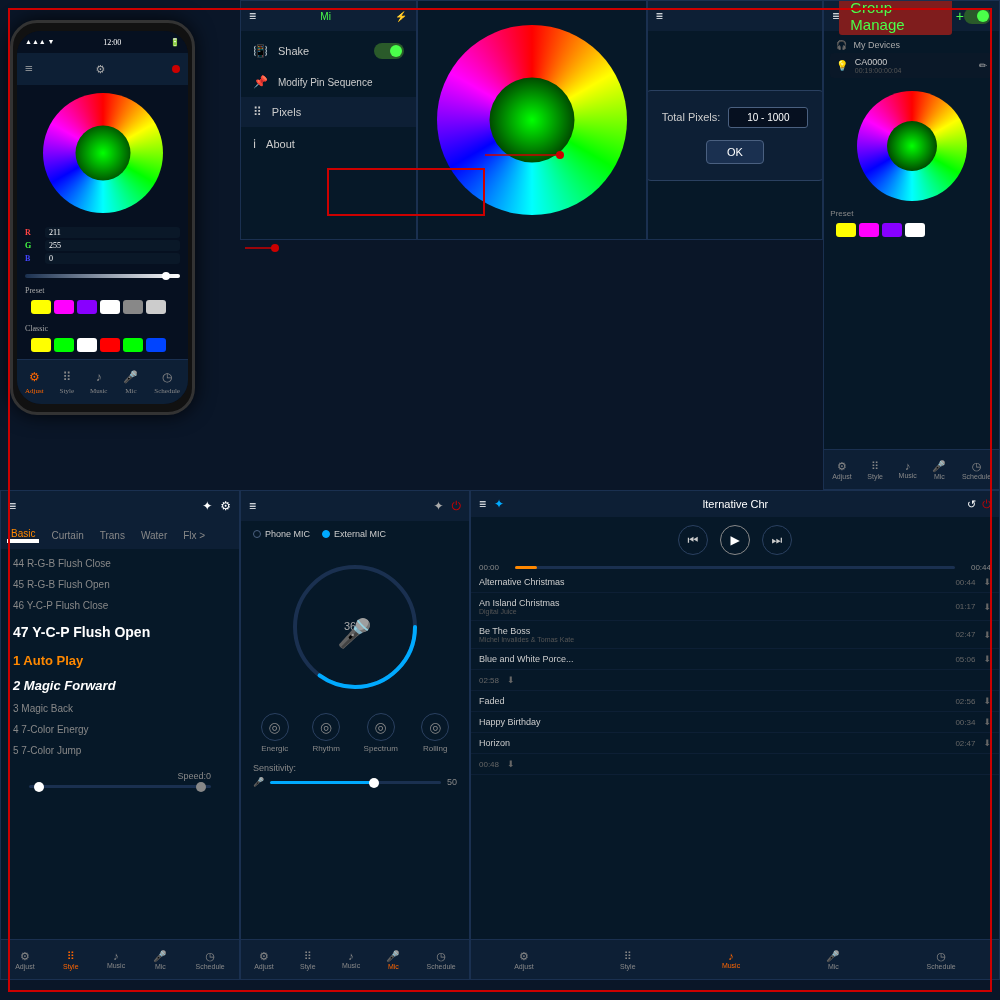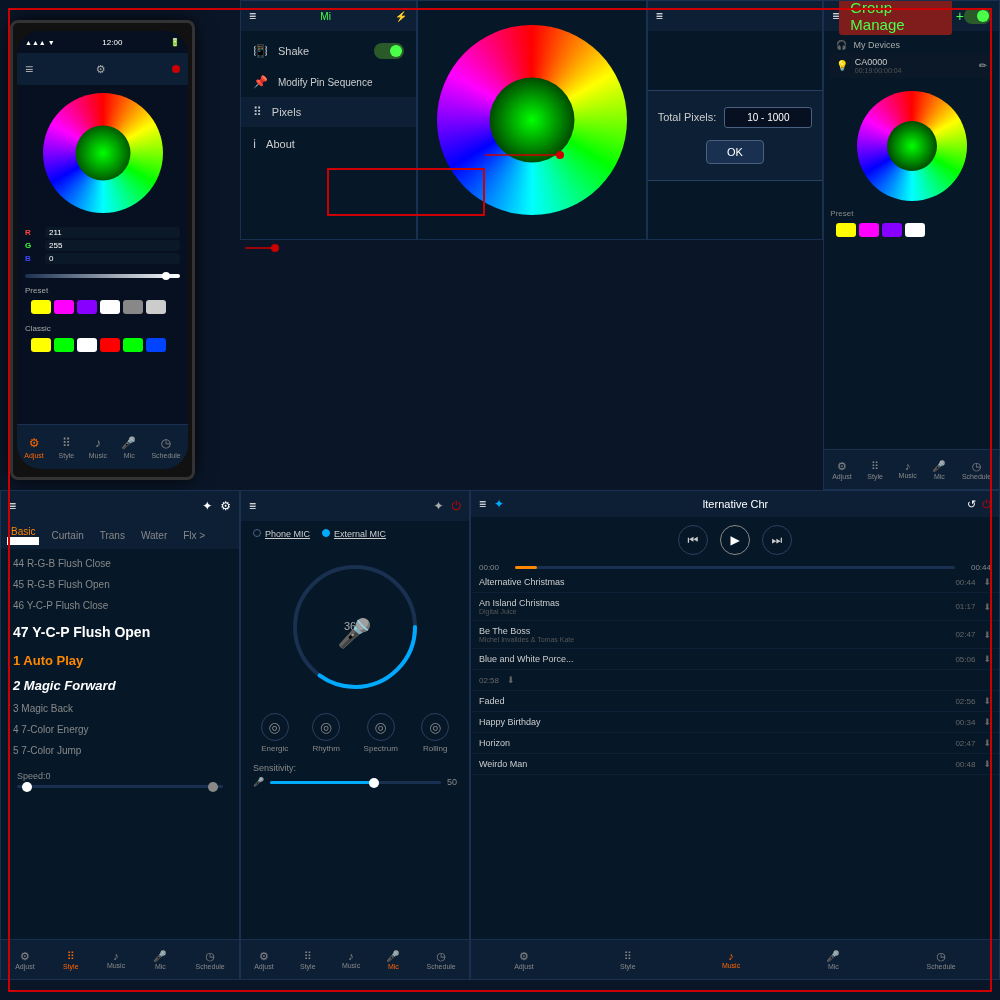--- a/index.html
+++ b/index.html
@@ -41,27 +41,28 @@
       width: 240px;
       display: flex;
       align-items: flex-start;
       justify-content: flex-start;
       padding: 20px 0 0 10px;
       flex-shrink: 0;
     }
 
     .phone-mockup {
       width: 185px;
-      height: 460px;
+      height: 395px;
       background: #111;
-      border-radius: 8px;
+      border-radius: 27px;
       border: 3px solid #333;
       position: relative;
       overflow: hidden;
       box-shadow: 0 0 20px rgba(0,0,0,0.8);
+      font-family: Liberation Serif, serif;
     }
 
     .phone-screen {
       position: absolute;
       top: 8px; left: 4px; right: 4px; bottom: 8px;
       background: #061020;
       border-radius: 24px;
       overflow: hidden;
     }
 
@@ -300,21 +301,21 @@
       white-space: nowrap;
     }
 
     .pixels-input {
       background: #061020;
       border: 1px solid #4a6080;
       color: #fff;
       font-size: 10px;
       padding: 4px 0;
       border-radius: 3px;
-      width: 88px;
+      width: 80px;
       text-align: center;
     }
 
     .ok-button {
       background: #1a3050;
       color: #fff;
       border: 1px solid #4a6080;
       border-radius: 4px;
       padding: 5px 20px;
       font-size: 11px;
@@ -378,21 +379,21 @@
     .tab {
       font-size: 10px;
       color: #888;
       padding: 0 4px;
       white-space: nowrap;
       cursor: pointer;
     }
 
     .tab.active {
       color: #ff8800;
-      border-bottom: 8px solid #ffffff;
+      border-bottom: 4px solid #ffffff;
     }
 
     .effects-list {
       padding: 4px 0;
       overflow: hidden;
     }
 
     .effect-item {
       padding: 5px 12px;
       font-size: 10px;
@@ -404,23 +405,24 @@
       font-size: 14px;
       font-weight: bold;
       color: #fff;
       padding: 8px 12px;
     }
 
     .effect-item.orange { color: #ff8800; font-size: 13px; font-weight: bold; }
     .effect-item.white-bold { color: #fff; font-size: 13px; font-weight: bold; font-style: italic; }
 
     .speed-row {
-      padding: 6px 16px;
+      padding: 6px 28px;
       font-size: 9px;
       color: #888;
+      text-align: right;
     }
 
     .speed-slider {
       width: 100%;
       height: 3px;
       background: #1a3050;
       border-radius: 2px;
       margin-top: 4px;
       position: relative;
     }
@@ -438,22 +440,22 @@
     .mic-options {
       display: flex;
       gap: 12px;
       padding: 8px 12px;
       font-size: 9px;
       color: #ccc;
     }
 
     .mic-option {
       display: flex;
+      align-items: center;
       gap: 4px;
-      text-decoration: underline;
     }
 
     .radio-dot {
       width: 8px;
       height: 8px;
       border-radius: 50%;
       border: 1px solid #4a6080;
     }
 
     .radio-dot.selected {
@@ -1091,21 +1093,20 @@
           <div class="track-name">Happy Birthday</div>
           <span class="track-duration">00:34</span>
           <span class="track-icon">⬇</span>
         </div>
         <div class="playlist-item">
           <div class="track-name">Horizon</div>
           <span class="track-duration">02:47</span>
           <span class="track-icon">⬇</span>
         </div>
         <div class="playlist-item">
-          <div class="track-name">Weirdo Man</div>
           <span class="track-duration">00:48</span>
           <span class="track-icon">⬇</span>
         </div>
       </div>
 
       <div style="position:absolute;bottom:0;left:0;right:0;background:#0d1f35;height:40px;display:flex;align-items:center;justify-content:space-around;border-top:1px solid #1a3050;">
         <div class="nav-item">
             <span style="font-size:11px;">⚙</span>
             <span style="font-size:7px;">Adjust</span>
           </div>

